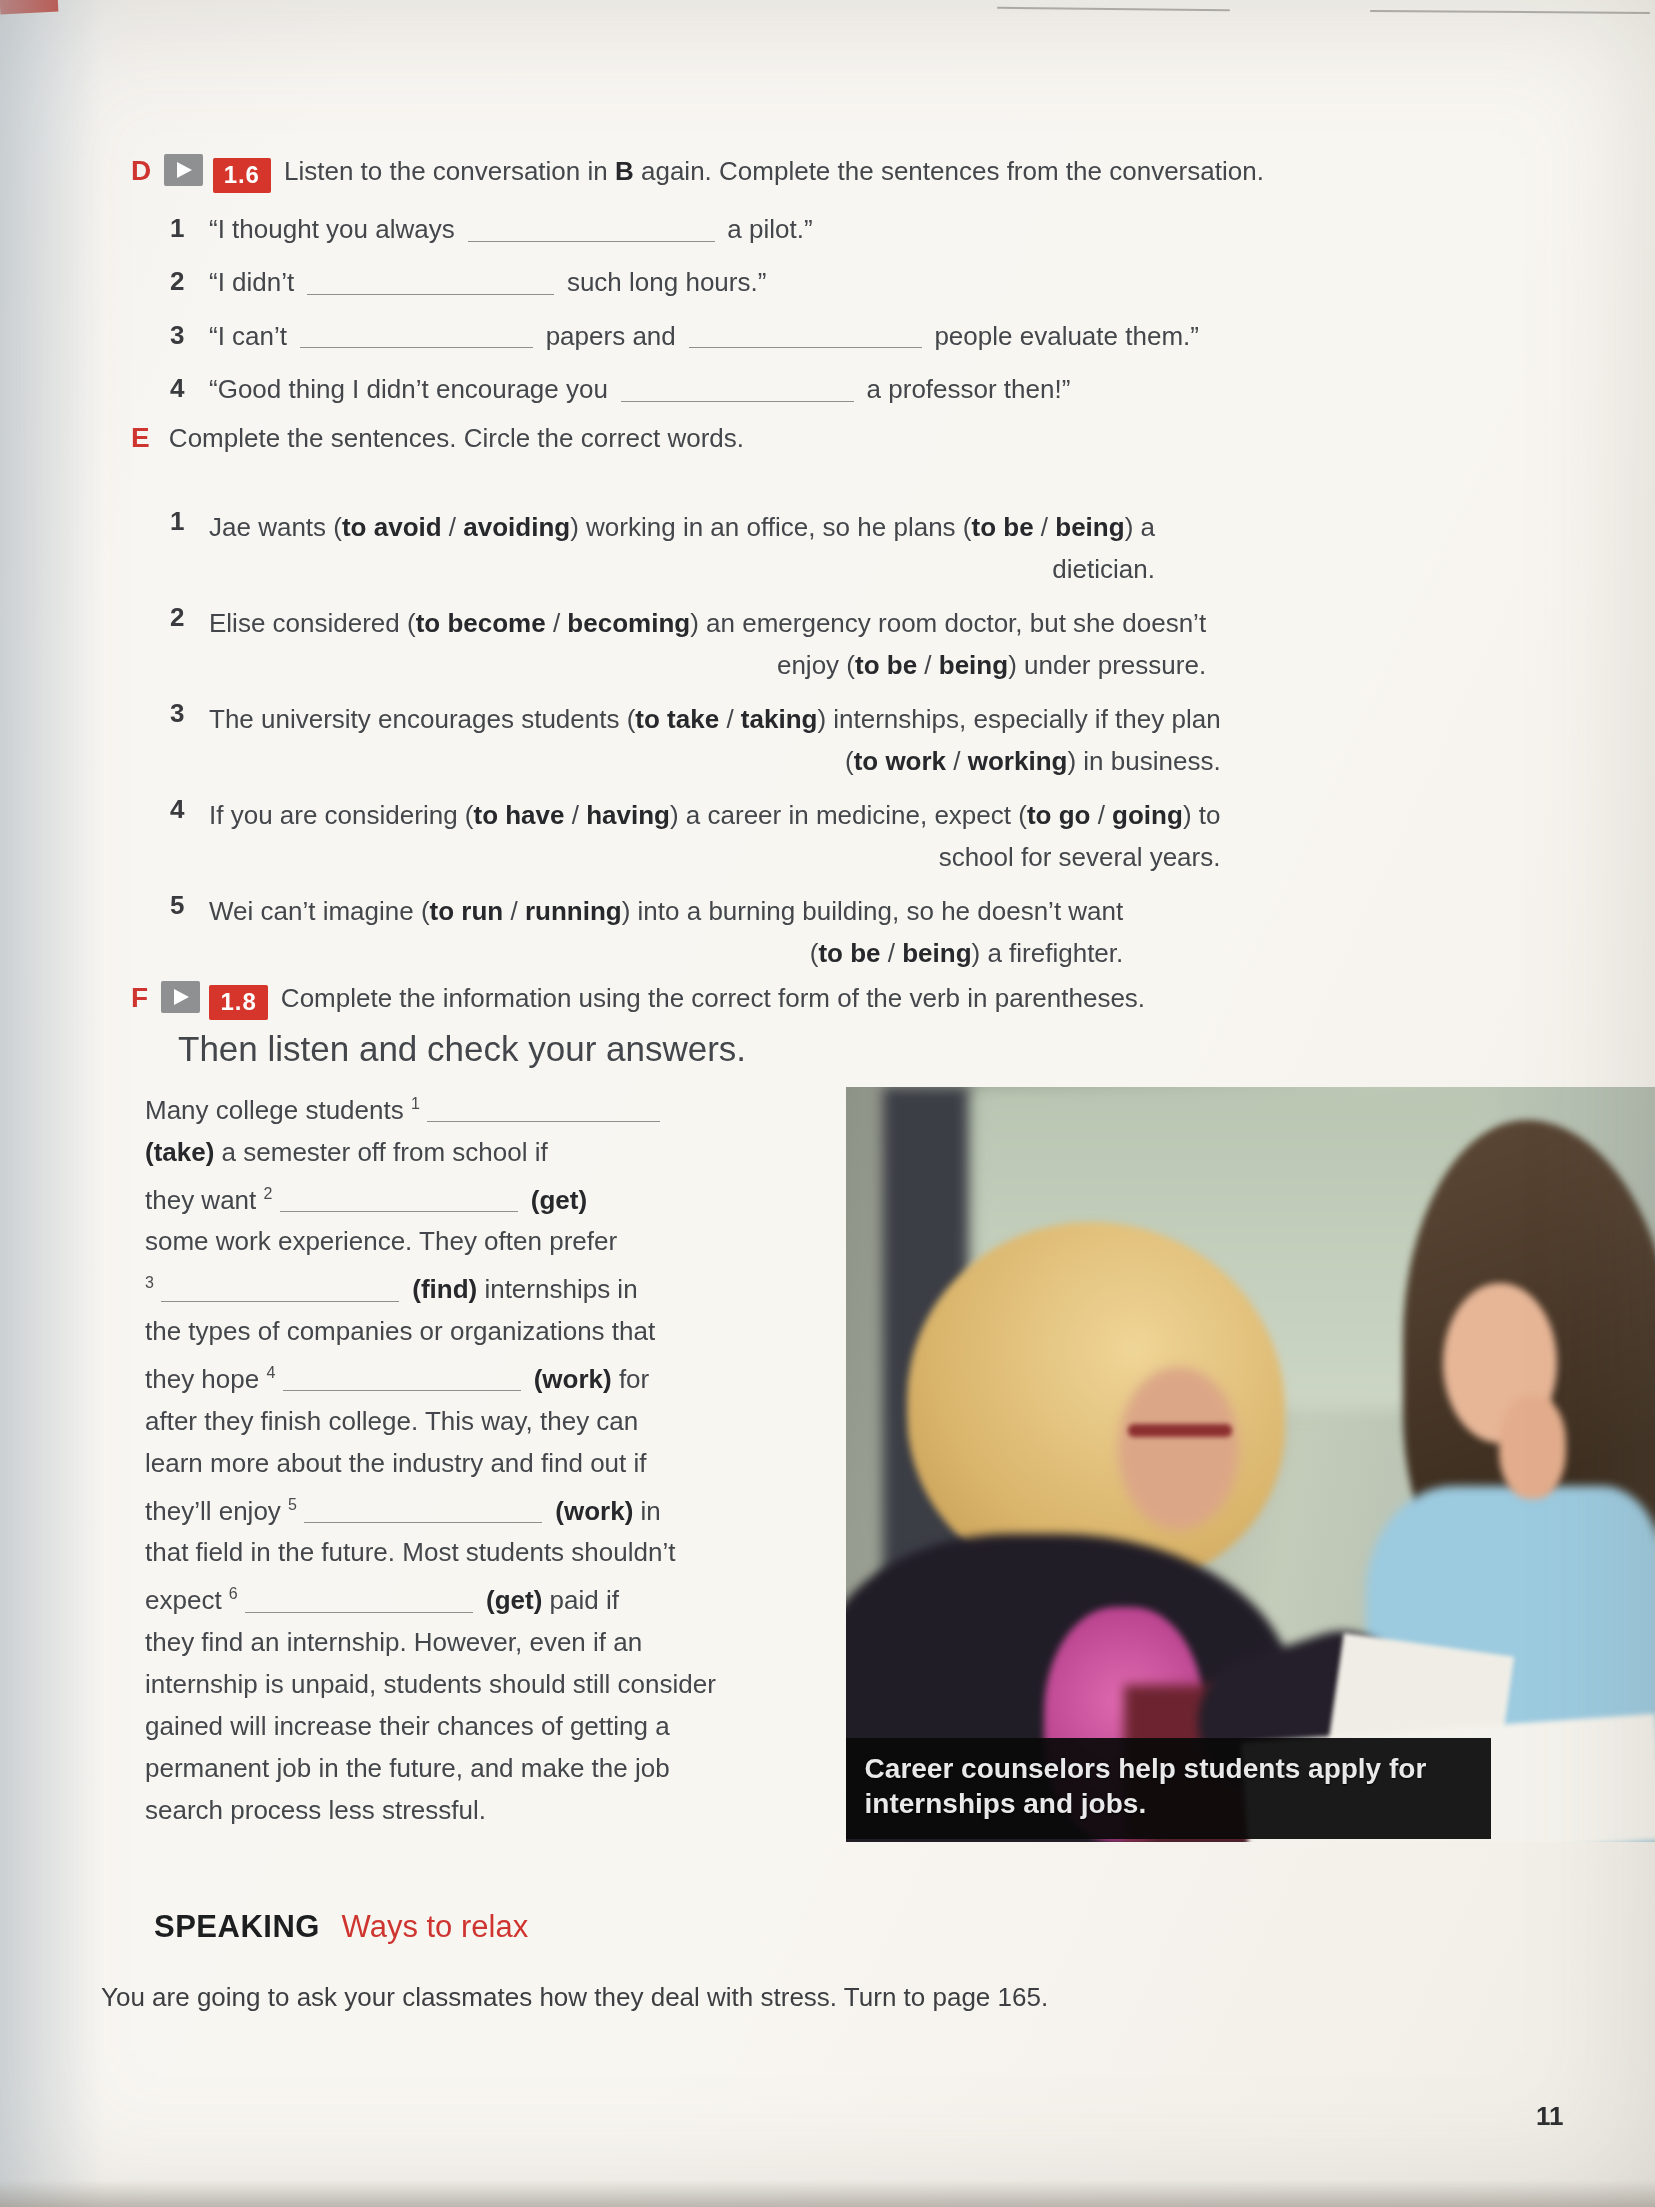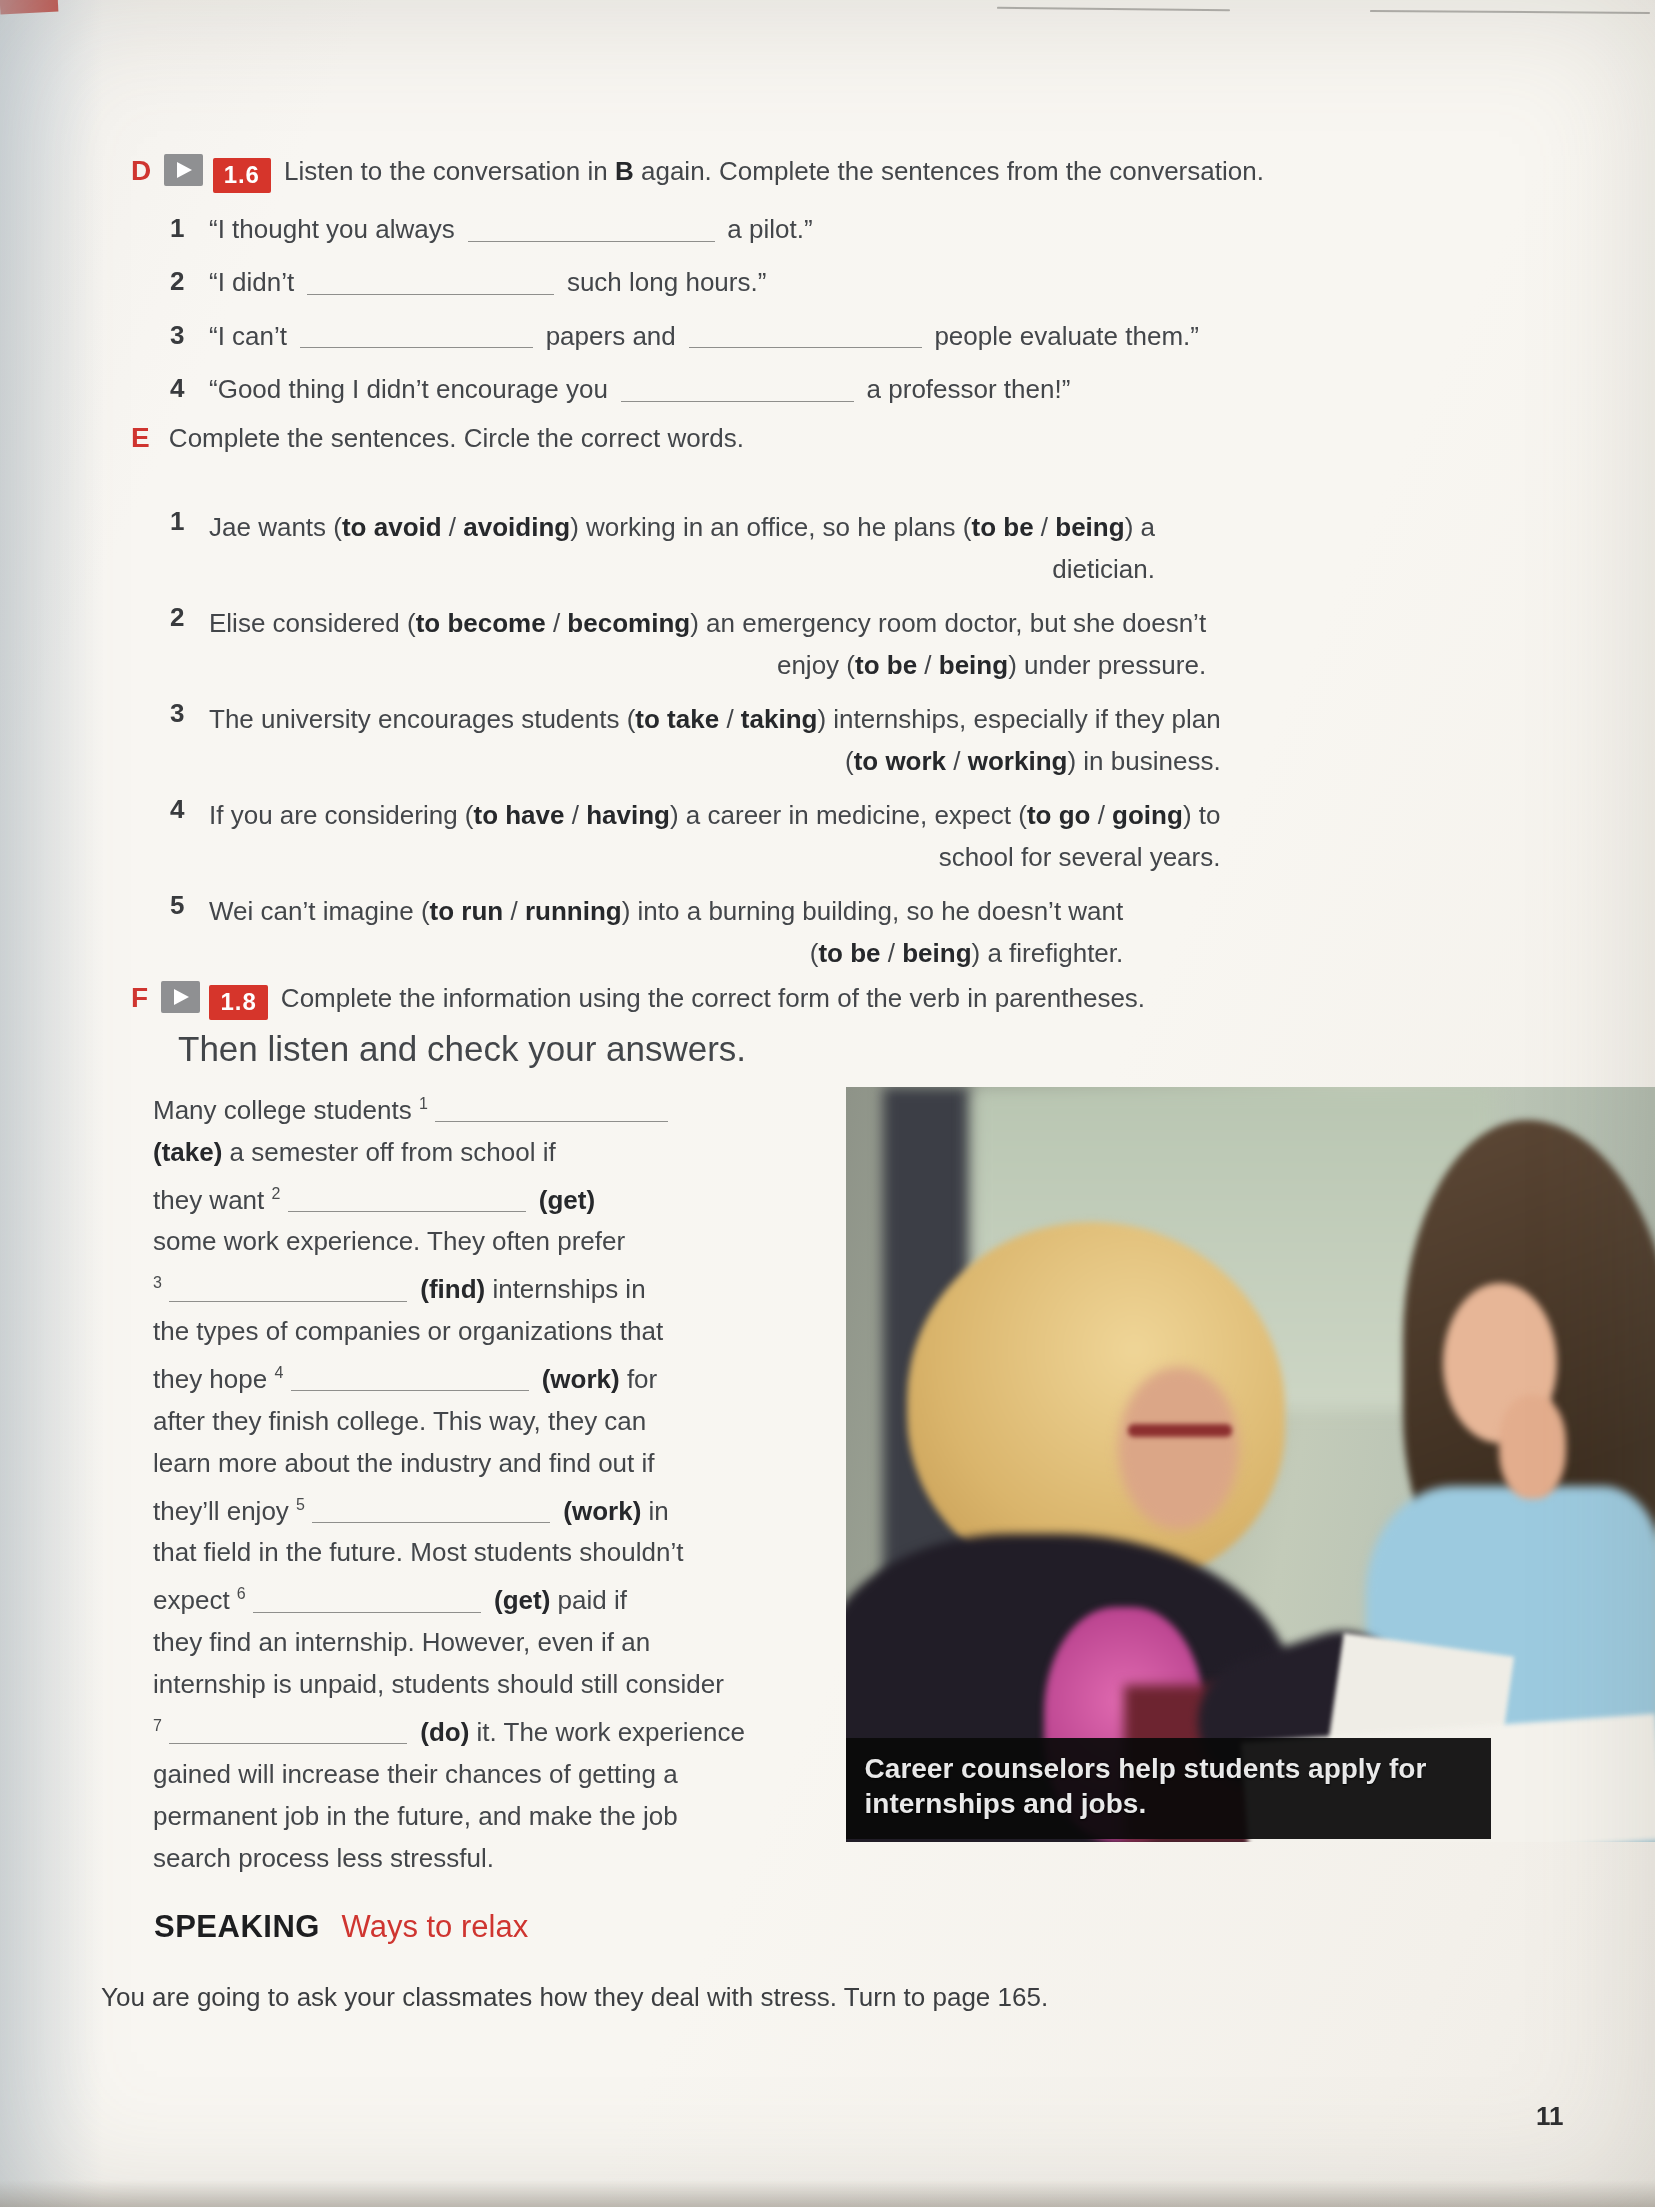--- a/index.html
+++ b/index.html
@@ -85,21 +85,21 @@
 
   
   .abs{position:absolute;}
   #d-header{left:131px;top:154px;}
   #d-items{left:170px;top:213px;}
   #e-header{left:131px;top:422px;}
   #e-items{left:170px;top:506px;}
   #e-items .ex-item{margin-bottom:12px;}
   #f-header{left:131px;top:981px;width:1212px;}
   #f-header .line2{margin:9.3px 0 0 47px;font-size:35px;color:var(--ink);}
-  #f-para{left:153px;top:1083px;}
+  #f-para{left:145px;top:1083px;}
   #speaking-hdr{left:112px;top:1909px;font-size:31px;margin-left:42px;}
   #speaking-hdr .black{font-weight:bold;color:#1d1e20;letter-spacing:0.5px;}
   #speaking-hdr .red{color:var(--accent);margin-left:13px;}
   #speaking-body{left:101px;top:1982px;font-size:26px;color:#3c3e41;}
   #page-num{left:1536px;top:2101px;font-size:26px;font-weight:bold;color:#2c2d2f;}
 </style>
 </head>
 <body>
 
 <div class="page-scan">
@@ -188,21 +188,20 @@
       <div class="para-line"><sup>3</sup><span class="blank" style="width: 238px;"></span><span> </span><b>(find)</b><span> internships in</span></div>
       <div class="para-line"><span>the types of companies or organizations that</span></div>
       <div class="para-line"><span>they hope </span><sup>4</sup><span class="blank" style="width: 238px;"></span><span> </span><b>(work)</b><span> for</span></div>
       <div class="para-line"><span>after they finish college. This way, they can</span></div>
       <div class="para-line"><span>learn more about the industry and find out if</span></div>
       <div class="para-line"><span>they’ll enjoy </span><sup>5</sup><span class="blank" style="width: 238px;"></span><span> </span><b>(work)</b><span> in</span></div>
       <div class="para-line"><span>that field in the future. Most students shouldn’t</span></div>
       <div class="para-line"><span>expect </span><sup>6</sup><span class="blank" style="width: 228px;"></span><span> </span><b>(get)</b><span> paid if</span></div>
       <div class="para-line"><span>they find an internship. However, even if an</span></div>
       <div class="para-line"><span>internship is unpaid, students should still consider</span></div>
-      <div class="para-line"><sup>7</sup><span class="blank" style="width: 238px;"></span><span> </span><b>(do)</b><span> it. The work experience</span></div>
       <div class="para-line"><span>gained will increase their chances of getting a</span></div>
       <div class="para-line"><span>permanent job in the future, and make the job</span></div>
       <div class="para-line"><span>search process less stressful.</span></div>
     </div>
 
   <div class="photo">
     <div class="shape ph-strip"></div>
     <div class="shape ph-window"></div>
     <div class="shape ph-student-hair"></div>
     <div class="shape ph-student-face"></div>

